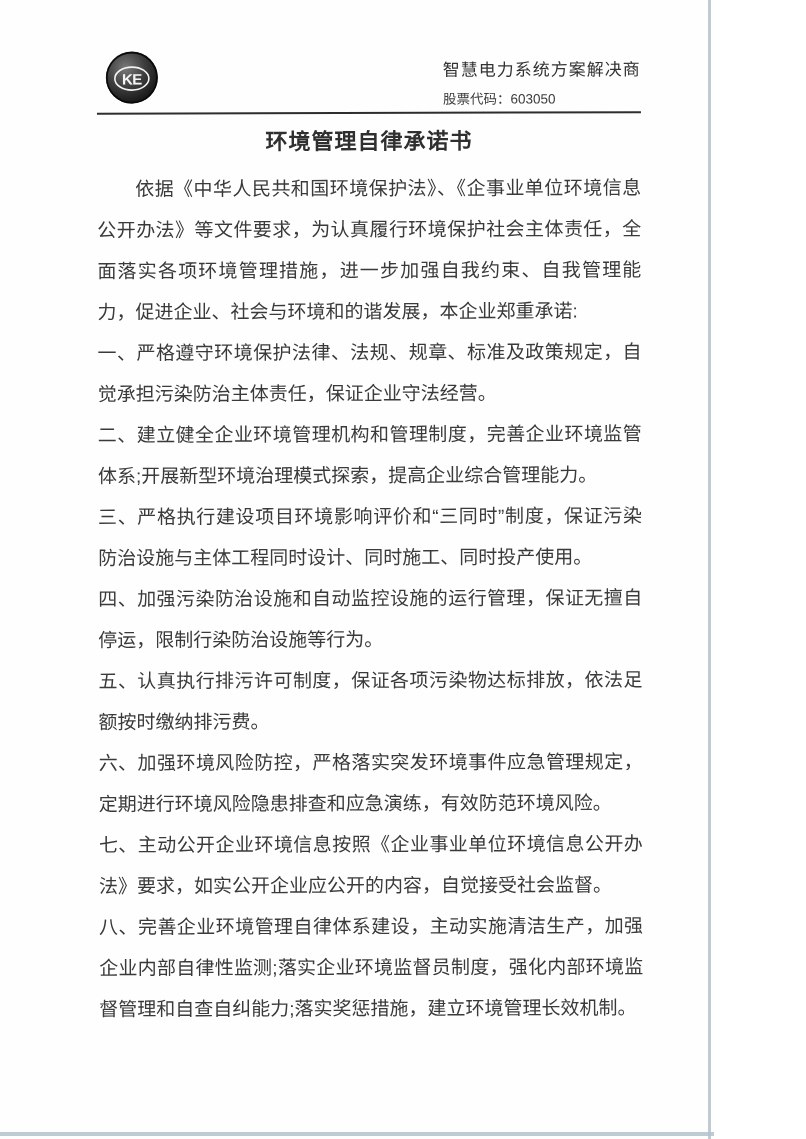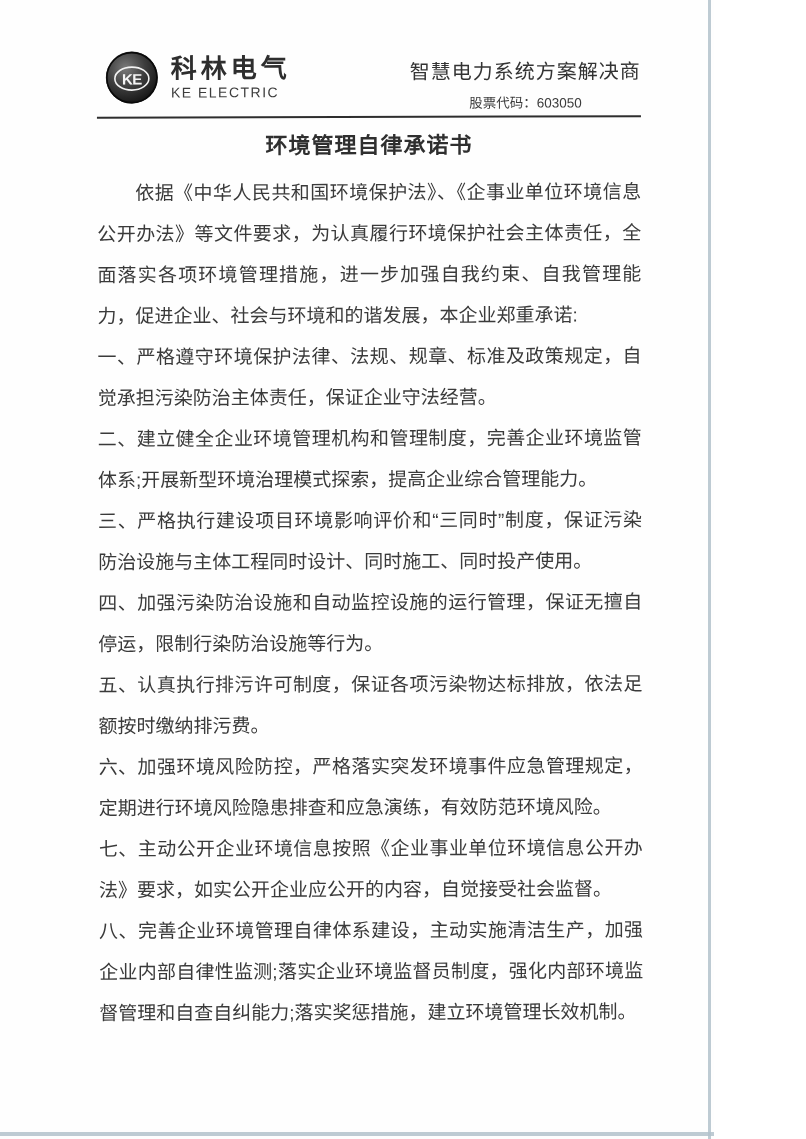--- a/index.html
+++ b/index.html
@@ -58,22 +58,22 @@
   .brand{display:flex;align-items:center;gap:12px;}
   .logo{width:54px;height:54px;flex:0 0 auto;}
   .brand-text .cn{
     font-size:26px;font-weight:bold;color:#2e2e2e;
     letter-spacing:4px;line-height:1.1;
   }
   .brand-text .en{
     font-size:14px;color:#3c3c3c;letter-spacing:1.5px;margin-top:2px;
   }
   .head-right{padding-top:6px;}
-  .tagline{font-size:20px;color:#333;letter-spacing:1px;}
-  .stock{font-size:13.5px;color:#3c3c3c;margin-top:7px;text-align:center;}
+  .tagline{font-size:17px;color:#333;letter-spacing:1px;}
+  .stock{font-size:13.5px;color:#3c3c3c;margin-top:7px;}
   .rule{
     border:none;
     border-top:2.5px solid var(--rule);
     margin-top:4px;
   }
   
   .doc-title{
     font-size:22px;font-weight:bold;color:#2f2f2f;
     text-align:center;
     letter-spacing:1px;
@@ -105,24 +105,20 @@
                 <stop offset="0.5" stop-color="#3d3d3d"></stop>
                 <stop offset="1" stop-color="#101010"></stop>
               </radialGradient>
             </defs>
             <circle cx="27" cy="27" r="26" fill="url(#lg)"></circle>
             <circle cx="27" cy="27" r="25" fill="none" stroke="#0a0a0a" stroke-width="1.6"></circle>
             <ellipse cx="27" cy="28" rx="17" ry="11.5" fill="none" stroke="#f2f2f2" stroke-width="1.6"></ellipse>
             <text x="27" y="34" text-anchor="middle" font-size="15" font-weight="bold" fill="#f5f5f5" letter-spacing="-0.5" font-family="Liberation Sans, DejaVu Sans, sans-serif">KE</text>
           </svg>
         </span>
-        <span class="brand-text">
-          <span class="cn" style="display:block">科林电气</span>
-          <span class="en" style="display:block">KE ELECTRIC</span>
-        </span>
       </div>
       <div class="head-right">
         <div class="tagline">智慧电力系统方案解决商</div>
         <div class="stock"><span>股票代码：</span><span>603050</span></div>
       </div>
     </header>
 
     <hr class="rule">
 
     <h1 class="doc-title">环境管理自律承诺书</h1>

